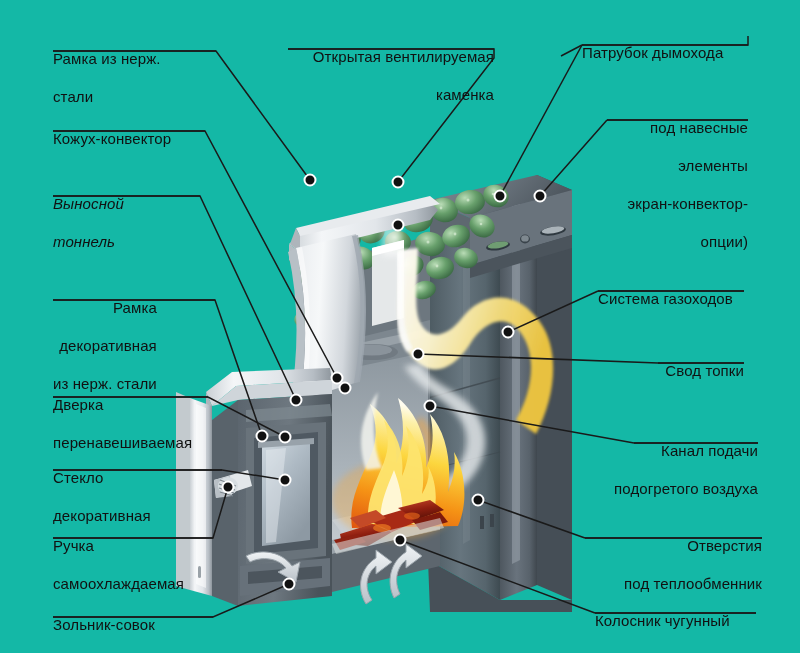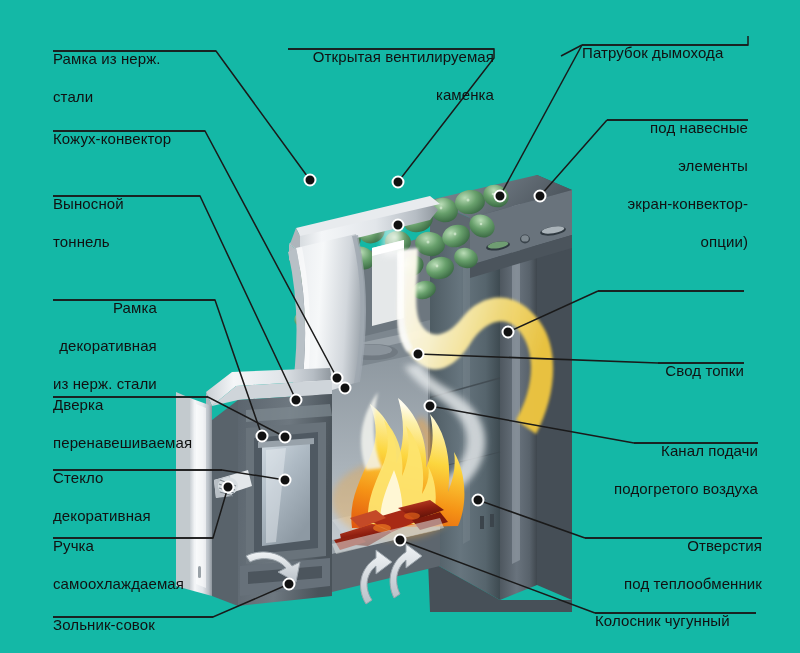--- a/index.html
+++ b/index.html
@@ -428,21 +428,21 @@
 
   <div class="callout left" style="left:53px; top:30px;">
     <span class="ln">Рамка из нерж.</span>
     <span class="ln">стали</span>
   </div>
 
   <div class="callout left" style="left:53px; top:110px;">
     <span class="ln">Кожух-конвектор</span>
   </div>
 
-  <div class="callout left" style="left:53px; top:175px;">
+  <div class="callout left" style="left:53px; top:175px;font-style:italic;">
     <span class="ln">Выносной</span>
     <span class="ln">тоннель</span>
   </div>
 
   <div class="callout left" style="left:53px; top:279px;text-align:right;">
     <span class="ln">Рамка</span>
     <span class="ln">декоративная</span>
     <span class="ln">из нерж. стали</span>
   </div>
 
@@ -474,20 +474,23 @@
     <span class="ln">Патрубок дымохода</span>
   </div>
 
   <div class="callout right" style="left:568px; top:99px; width:180px;">
     <span class="ln">под навесные</span>
     <span class="ln">элементы</span>
     <span class="ln">экран-конвектор-</span>
     <span class="ln">опции)</span>
   </div>
 
+  <div class="callout left" style="left:598px; top:270px;">
+    <span class="ln">Система газоходов</span>
+  </div>
 
   <div class="callout right" style="left:604px; top:342px; width:140px;">
     <span class="ln">Свод топки</span>
   </div>
 
   <div class="callout right" style="left:578px; top:422px; width:180px;">
     <span class="ln">Канал подачи</span>
     <span class="ln">подогретого воздуха</span>
   </div>
 

